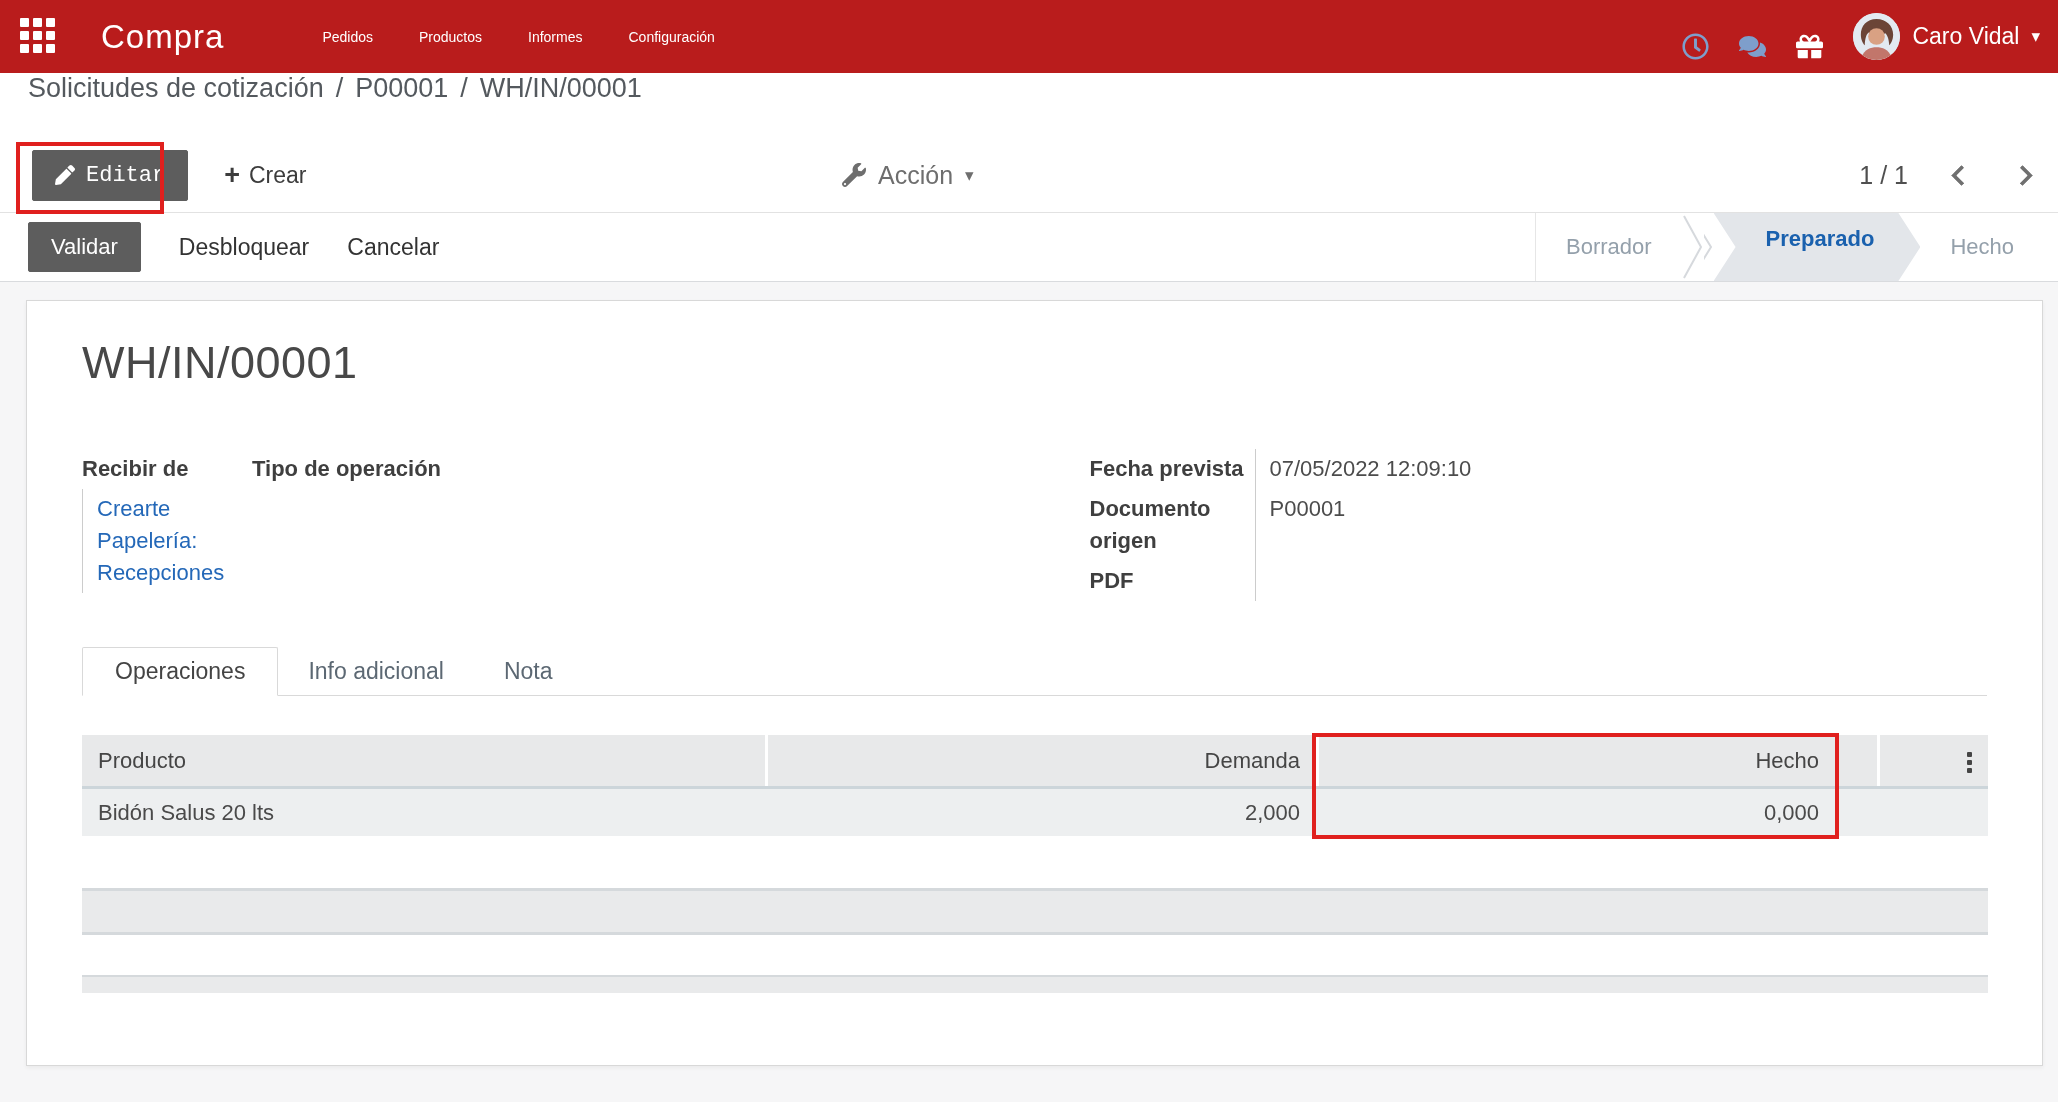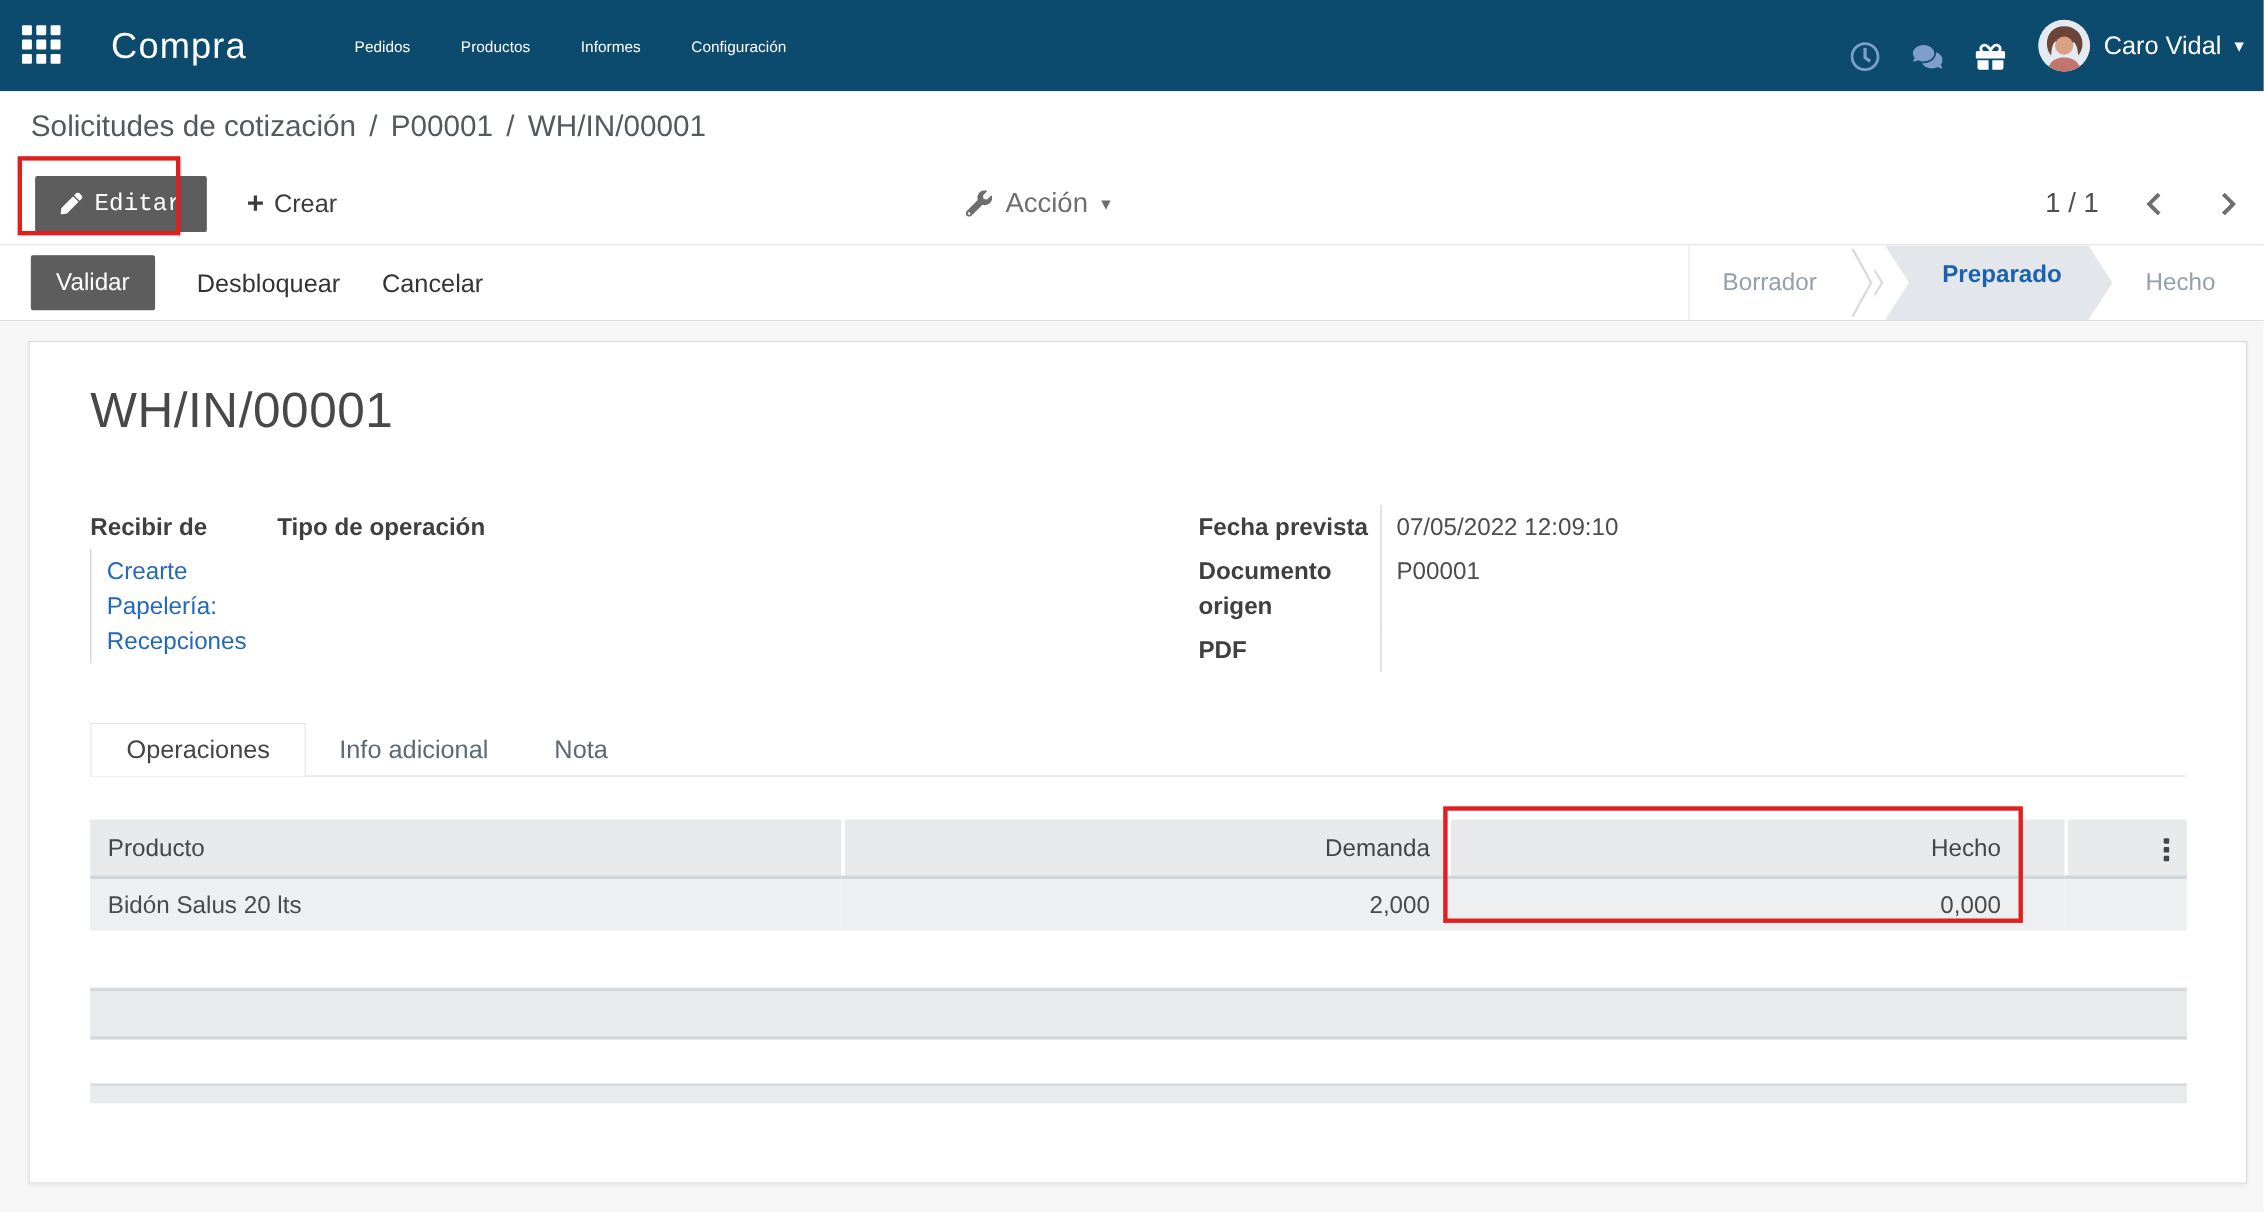--- a/index.html
+++ b/index.html
@@ -4,51 +4,51 @@
 <style>
   * { margin:0; padding:0; box-sizing:border-box; }
   html,body { width:2058px; height:1102px; }
   body {
     font-family:"Liberation Sans", sans-serif;
     color:#4c4c4c; background:#ffffff;
     position:relative; overflow:hidden;
   }
 
   
-  .navbar { height:83px; background:#0c4a6e; display:flex; align-items:center; color:#fff; }
+  .navbar { height:73px; background:#b91c1c; display:flex; align-items:center; color:#fff; }
   .apps-icon { width:37px; height:37px; margin-left:20px; display:grid;
     grid-template-columns:repeat(3,9px); grid-template-rows:repeat(3,9px); gap:4px; cursor:pointer; }
   .apps-icon i { background:#fff; border-radius:1px; }
   .brand { font-size:33px; margin-left:44px; letter-spacing:1px; cursor:pointer; }
   .menus { display:flex; gap:46px; margin-left:98px; font-size:14px; }
   .menus a { color:#fff; text-decoration:none; cursor:pointer; }
   .nav-right { margin-left:auto; display:flex; align-items:flex-end; gap:30px; margin-right:18px; }
   .nav-icon { display:inline-flex; cursor:pointer; }
   .nav-icon svg { width:27px; height:27px; }
   .user-menu { display:flex; align-items:center; gap:12px; font-size:23px; cursor:pointer; }
   .avatar { width:47px; height:47px; border-radius:50%; overflow:hidden; display:inline-flex; background:#e3eaf1; }
   .caret { font-size:17px; line-height:1; }
 
   
-  .breadcrumb-row { height:65px; display:flex; align-items:center; padding-left:28px;
+  .breadcrumb-row { height:65px; display:flex; align-items:flex-start; padding-left:28px;
     font-size:27px; color:#54595e; background:#fff; }
   .breadcrumb-row .sep { margin:0 12px; color:#54595e; }
   .breadcrumb-row .crumb { cursor:pointer; }
 
   
   .buttons-row { height:75px; display:flex; align-items:center; padding:0 28px;
     border-bottom:1px solid #e2e2e2; position:relative; background:#fff; }
   .btn-dark { background:#5d5d5d; border:1px solid #5d5d5d; color:#fff; font-size:22px;
     font-family:Liberation Mono, monospace; padding:12px 22px; display:inline-flex; align-items:center; gap:11px;
     cursor:pointer; border-radius:2px; margin-left:4px; }
   .btn-dark svg { width:20px; height:20px; }
   .btn-create { background:none; border:none; font-family:inherit; font-size:23px; color:#3c3c3c;
     display:inline-flex; align-items:center; gap:9px; margin-left:36px; cursor:pointer; }
   .btn-create .plus { font-size:27px; font-weight:700; line-height:1; }
-  .accion { position:absolute; left:878px; display:flex; align-items:center; gap:12px;
+  .accion { position:absolute; left:842px; display:flex; align-items:center; gap:12px;
     color:#6e6e6e; font-size:25px; cursor:pointer; }
   .accion svg { width:24px; height:24px; }
   .accion .caret { color:#6e6e6e; }
   .pager { margin-left:auto; display:flex; align-items:center; gap:46px; font-size:25px; color:#4f4f4f; }
   .chev { width:15px; height:15px; border-left:4px solid #707070; border-bottom:4px solid #707070;
     display:inline-block; cursor:pointer; border-radius:1px; }
   .chev.left  { transform:rotate(45deg); }
   .chev.right { transform:rotate(225deg); }
 
   

